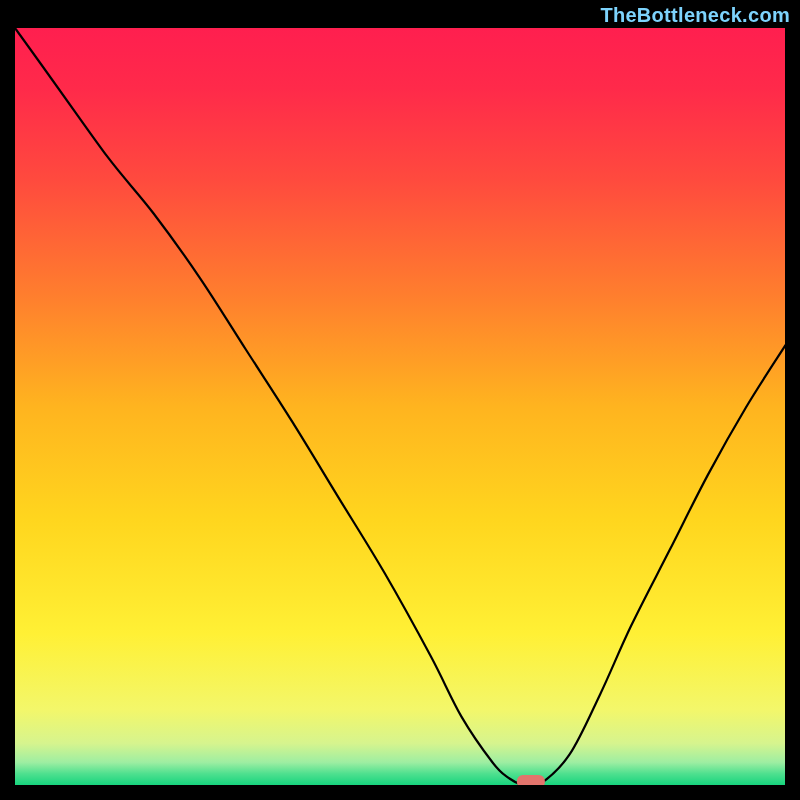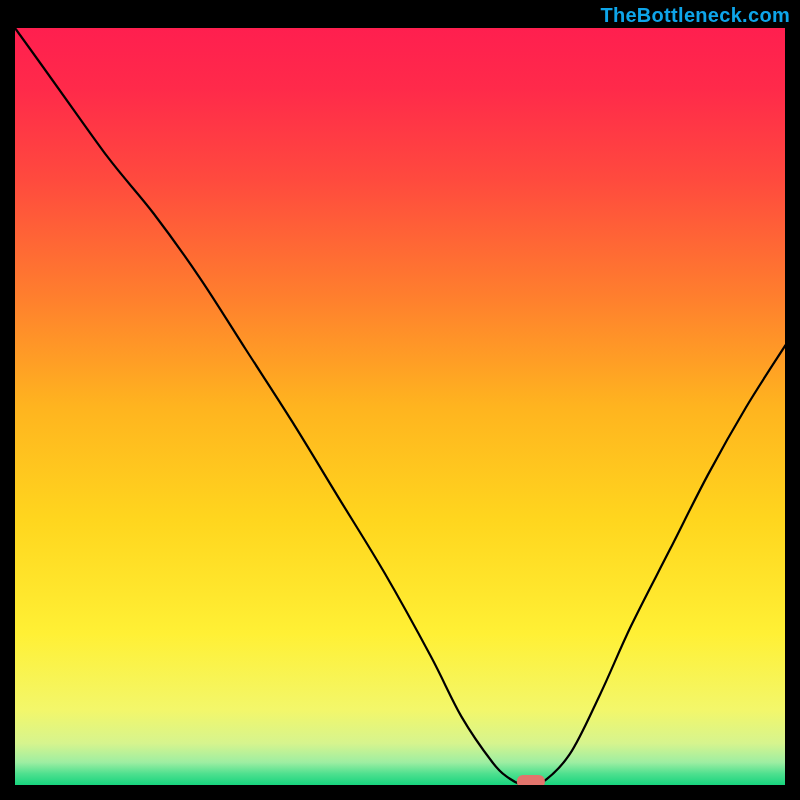--- a/index.html
+++ b/index.html
@@ -14,21 +14,21 @@
   .frame {
     position: relative;
     width: 800px;
     height: 800px;
     background: #000;
   }
   .watermark {
     position: absolute;
     top: 4px;
     right: 10px;
-    color: #0ea5e9;
+    color: #7dd3fc;
     font-size: 20px;
     font-weight: 600;
     letter-spacing: 0.3px;
     z-index: 50;
   }
   .plot-wrap {
     position: absolute;
     left: 15px;
     top: 28px;
     width: 770px;

